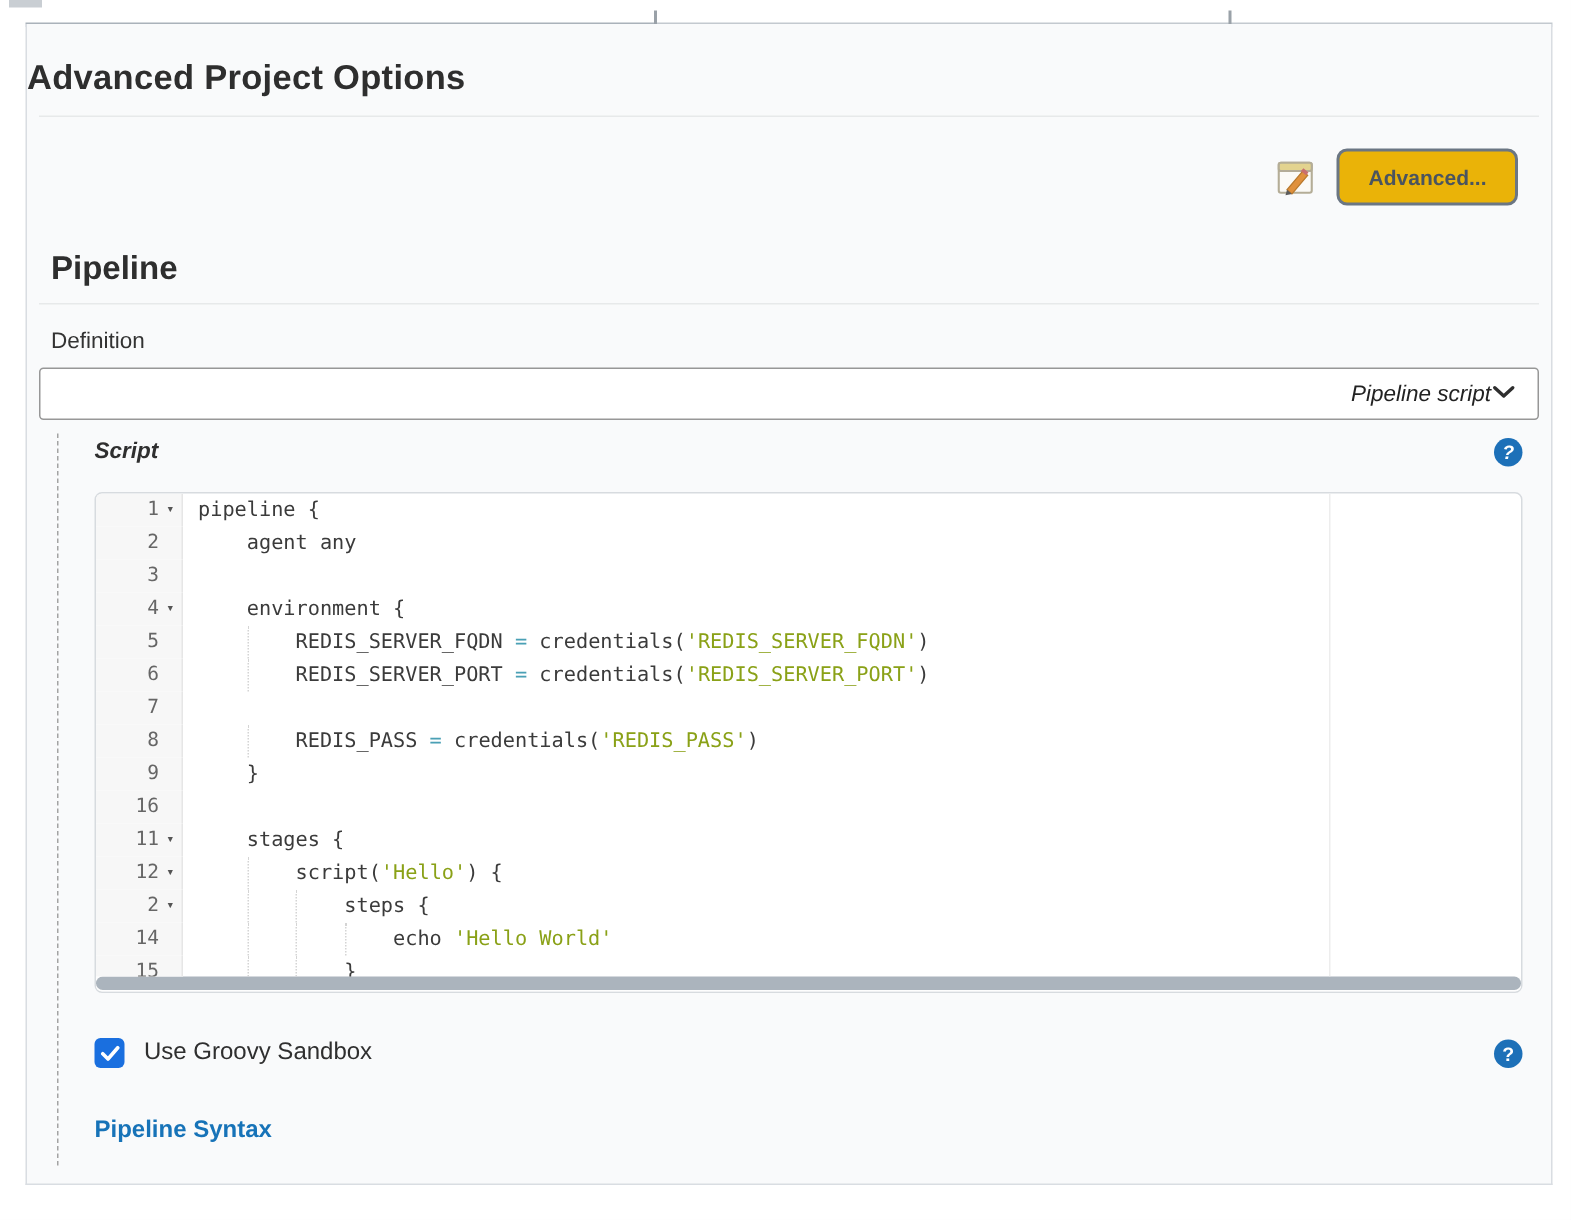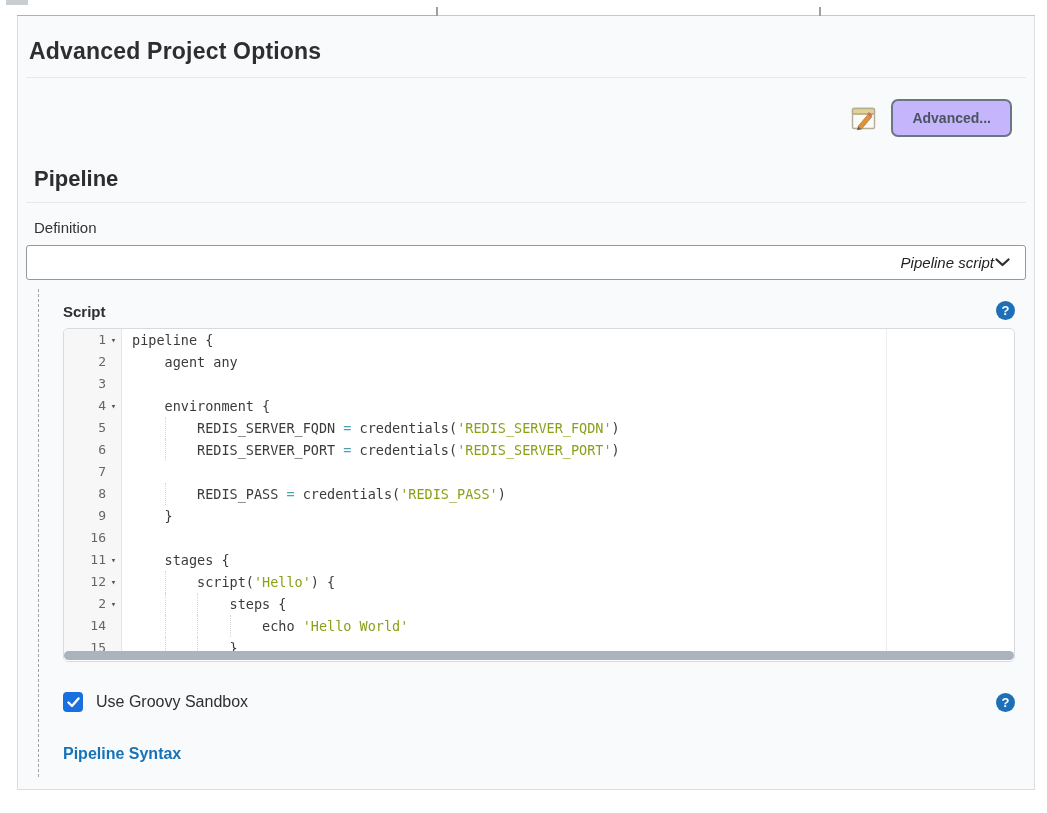--- a/index.html
+++ b/index.html
@@ -12,40 +12,40 @@
   .top-fragment { position:absolute; left:6px; top:0; width:22px; height:5px; background:#c9ced3; }
   .tabbar-line { position:absolute; top:15px; height:3px; background:#c3c9cf; }
   .tabbar-line.seg1 { left:17px; width:420px; background:#aab2ba; }
   .tabbar-line.seg2 { left:437px; width:383px; }
   .tabbar-line.seg3 { left:820px; width:215px; }
   .tabbar-tick { position:absolute; top:7px; width:2px; height:11px; background:#9aa1a8; }
 
   .panel { position:absolute; left:17px; top:16px; width:1018px; height:774px;
     background:#f9fafb; border:1px solid #d9dde2; border-top:none; }
 
-  h1.page-title { font-size:23px; font-weight:bold; color:#2e2e2e; margin:22px 0 12px 11px; letter-spacing:.2px; }
+  h1.page-title { font-size:23px; font-weight:bold; color:#2e2e2e; margin:22px 0 12px 0; letter-spacing:.2px; }
   .rule { height:1px; background:#e7e9ea; margin:0 8px; }
   h2.section-title { font-size:22px; font-weight:bold; color:#2e2e2e; margin:28px 0 10px 16px; }
 
   .adv-row { display:flex; justify-content:flex-end; align-items:center; gap:13px; margin:20px 22px 0 0; height:40px; }
   .edit-icon { width:28px; height:26px; display:inline-block; cursor:pointer; }
-  .btn-advanced { background:#c4b5fd; border:2px solid #6b7683; border-radius:7px;
+  .btn-advanced { background:#eab308; border:2px solid #6b7683; border-radius:7px;
     font-family:"Liberation Sans",sans-serif; font-size:14px; font-weight:bold; color:#4a545f;
     padding:9px 19px; cursor:pointer; }
 
   .field-label { font-size:15px; color:#333; margin:16px 0 9px 16px; }
 
   .select { margin:0 8px; height:35px; background:#fff; border:1px solid #979797; border-radius:3px;
     display:flex; align-items:center; justify-content:flex-end; padding:0 14px 0 15px; cursor:pointer;font-style:italic; }
   .select .value { font-size:15px; color:#222; }
 
   .dashed-section { margin:9px 0 0 20px; border-left:1px dashed #a3a3a3; padding:1px 0 14px 24px; }
   .inner-w { width:952px; }
 
-  .script-row { display:flex; justify-content:space-between; align-items:flex-end; height:28px; margin-top:2px; }
+  .script-row { display:flex; justify-content:space-between; align-items:flex-start; height:28px; margin-top:2px;font-style:italic; }
   .script-label { font-size:15px; font-weight:600; color:#2f2f2f; }
 
   .help-icon { width:19px; height:19px; border-radius:50%; background:#1d70b8; color:#fff;
     font-size:13px; font-weight:bold; display:flex; align-items:center; justify-content:center;
     cursor:pointer; user-select:none; }
 
   
   .editor { margin-top:8px; width:952px; background:#fff; border:1px solid #d7dbdf; border-radius:5px; overflow:hidden; }
   .cm-scroll { position:relative; height:322px; overflow:hidden;
     font-family:"DejaVu Sans Mono", monospace; font-size:13.5px; }

